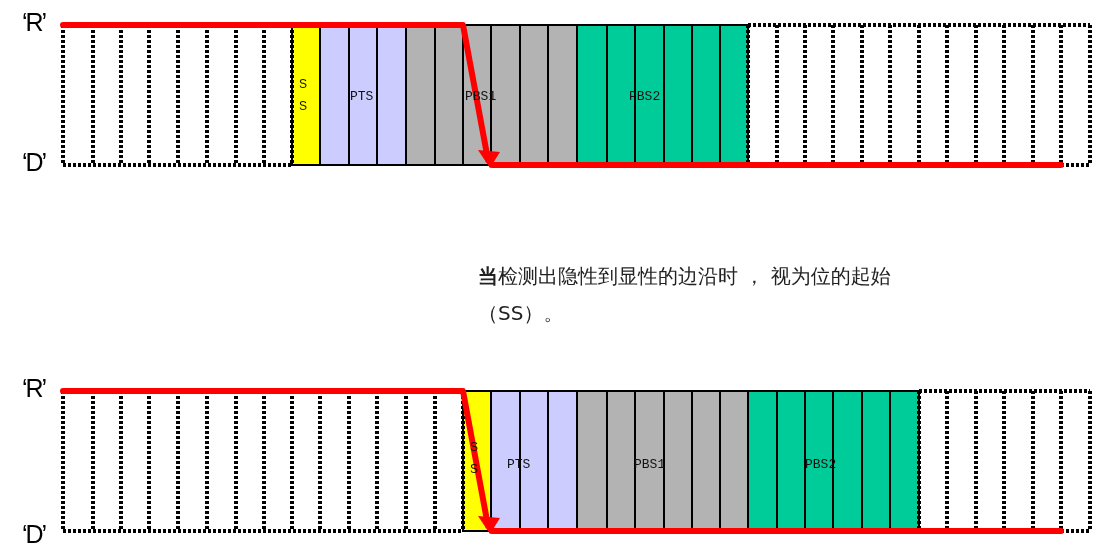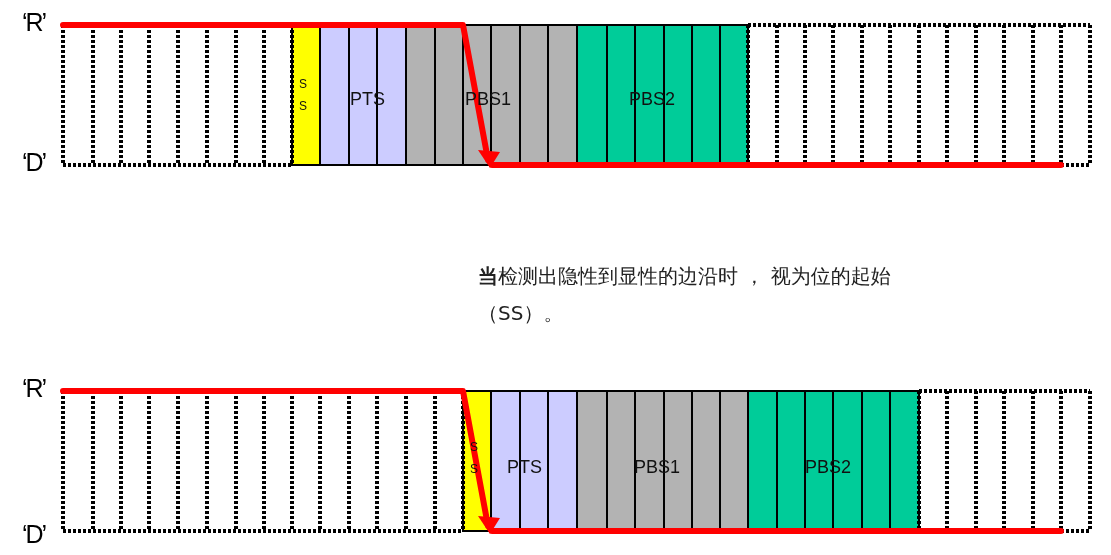--- a/index.html
+++ b/index.html
@@ -2,22 +2,22 @@
 <html><head>
 <meta charset="utf-8">
 <style>
   html, body { margin:0; padding:0; background:#ffffff; }
   body { width:1111px; height:555px; position:relative; overflow:hidden;
          font-family:"Liberation Sans", "DejaVu Sans", sans-serif; }
   .diagram { position:absolute; left:0; width:1111px; height:180px; }
   .diagram svg { position:absolute; left:0; top:0; }
   .lbl { position:absolute; font-size:25px; color:#000; letter-spacing:-2px; line-height:1;
          font-family:"Liberation Sans", sans-serif; }
-  .seg-label { position:absolute; font-size:18px; color:#111; line-height:1;
-               font-family:Liberation Sans, sans-serif; white-space:nowrap; }
+  .seg-label { position:absolute; font-size:13px; color:#111; line-height:1;
+               font-family:Liberation Mono, monospace; white-space:nowrap; }
   .ss-label { position:absolute; font-size:12px; color:#111; line-height:22px; width:14px;
               text-align:center; word-break:break-all; font-family:"Liberation Sans", sans-serif; }
   .caption { position:absolute; left:478px; top:258px; width:470px; font-size:20px;
              line-height:37px; color:#222; font-family:"DejaVu Sans", "Liberation Sans", sans-serif; }
   .caption .lead { font-weight:bold; }
 </style>
 </head>
 <body>
 
 <div class="diagram" style="top:0;">

